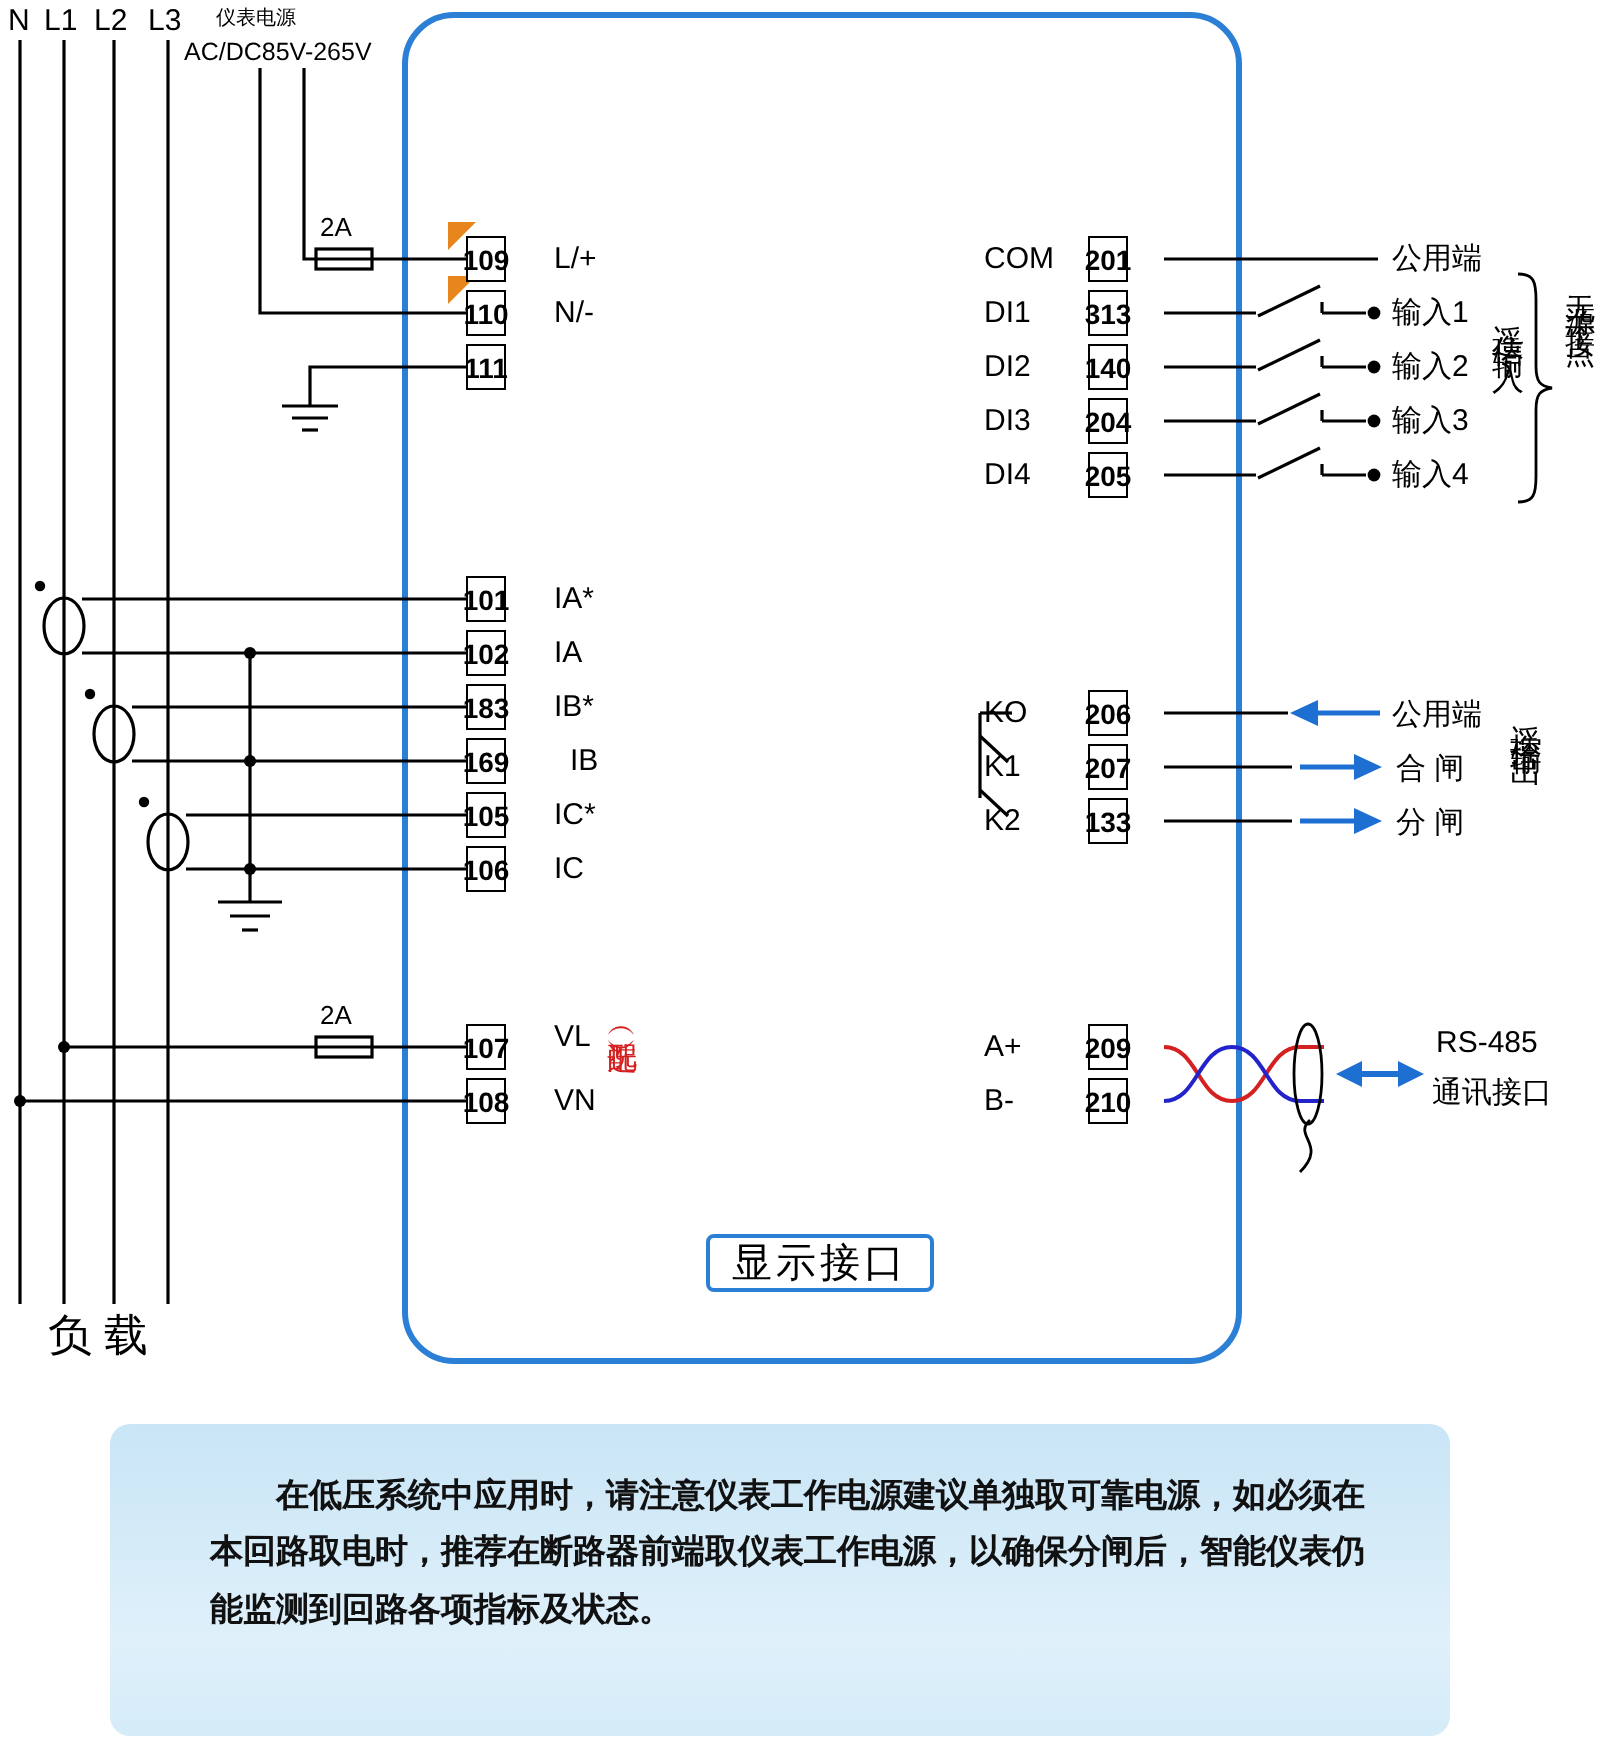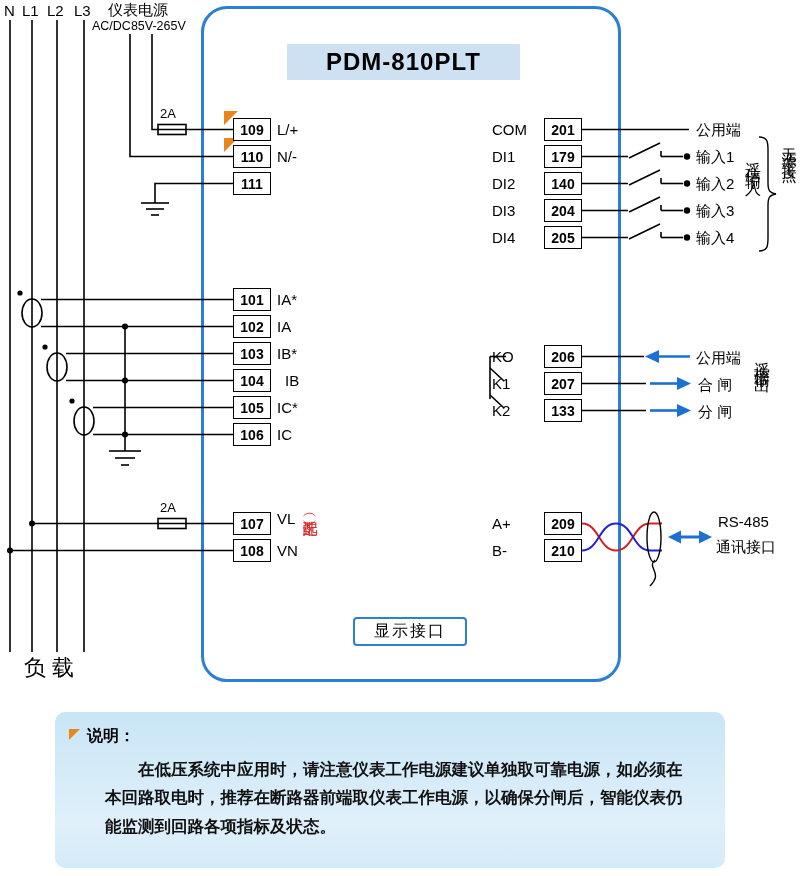--- a/index.html
+++ b/index.html
@@ -17,38 +17,38 @@
   }
   .wires { position:absolute; left:0; top:0; }
 
   .title-box {
     position:absolute; left:287px; top:44px; width:233px; height:36px;
     background:#cde1f3; display:flex; align-items:center; justify-content:center;
     font-size:24px; font-weight:700; letter-spacing:1px;
   }
 
   .term {
-    position:absolute; width:38px; height:23px;
+    position:absolute; width:20px; height:23px;
     border:1.6px solid #000; background:#fff;
     font-size:14px; font-weight:600;
     display:flex; align-items:center; justify-content:center;
   }
 
   .lbl { position:absolute; font-size:15px; line-height:18px; white-space:nowrap; }
   .lbl.r { width:46px; text-align:left; }
   .lbl.small { font-size:12.5px; }
 
   .vtext { position:absolute; writing-mode:vertical-rl; white-space:nowrap; }
   .optional { color:#d42020; font-size:15px; letter-spacing:1px; }
 
   .display-port {
     position:absolute; left:353px; top:617px; width:114px; height:29px;
     border:2px solid #2b7fd4; border-radius:4px; background:#fff;
     display:flex; align-items:center; justify-content:center;
-    font-size:16px; letter-spacing:2px;
+    font-size:20px; letter-spacing:2px;
   }
 
   .load-label { position:absolute; left:24px; top:653px; font-size:22px; letter-spacing:6px; }
 
   .note-box {
     position:absolute; left:55px; top:712px; width:670px; height:156px;
     border-radius:10px;
     background:linear-gradient(180deg,#c9e5f6 0%,#dff0fa 70%,#d4ebf8 100%);
     padding:14px 26px 0 14px;
   }
@@ -174,61 +174,58 @@
       <line x1="650" y1="410.5" x2="680" y2="410.5" stroke="#1d6fd1" stroke-width="2.6"></line>
       <polygon points="691,410.5 677,404 677,417" fill="#1d6fd1"></polygon>
       <line x1="678" y1="537" x2="702" y2="537" stroke="#1d6fd1" stroke-width="3"></line>
       <polygon points="668,537 681,530.5 681,543.5" fill="#1d6fd1"></polygon>
       <polygon points="712,537 699,530.5 699,543.5" fill="#1d6fd1"></polygon>
     </g>
 
     <path d="M759,137 C767,137 768,141 768,150 L768,183 C768,191 770,193 776,194 C770,195 768,197 768,205 L768,238 C768,247 767,251 759,251" stroke="#000" stroke-width="1.4" fill="none"></path>
   </svg>
 
-  <div class="title-box">
-    <span>PDM-810PLT</span>
-  </div>
 
   <div class="lbl" style="left:4px;top:2px">N</div>
   <div class="lbl" style="left:22px;top:2px">L1</div>
   <div class="lbl" style="left:47px;top:2px">L2</div>
   <div class="lbl" style="left:74px;top:2px">L3</div>
 
-  <div class="lbl" style="left:108px;top:1px;font-size:15px">仪表电源</div>
+  <div class="lbl" style="left:108px;top:1px;font-size:10px">仪表电源</div>
   <div class="lbl small" style="left:92px;top:17px">AC/DC85V-265V</div>
 
   <div class="lbl" style="left:160px;top:105px;font-size:13px">2A</div>
   <div class="lbl" style="left:160px;top:499px;font-size:13px">2A</div>
 
   <div class="term" style="left:233px;top:118px">109</div>
   <div class="term" style="left:233px;top:145px">110</div>
   <div class="term" style="left:233px;top:172px">111</div>
   <div class="term" style="left:233px;top:288px">101</div>
   <div class="term" style="left:233px;top:315px">102</div>
-  <div class="term" style="left:233px;top:342px">103</div>
-  <div class="term" style="left:233px;top:369px">104</div>
+  <div class="term" style="left:233px;top:342px">183</div>
+  <div class="term" style="left:233px;top:369px">169</div>
   <div class="term" style="left:233px;top:396px">105</div>
   <div class="term" style="left:233px;top:423px">106</div>
   <div class="term" style="left:233px;top:512px">107</div>
   <div class="term" style="left:233px;top:539px">108</div>
 
   <div class="lbl" style="left:277px;top:121px">L/+</div>
   <div class="lbl" style="left:277px;top:148px">N/-</div>
   <div class="lbl" style="left:277px;top:291px">IA*</div>
   <div class="lbl" style="left:277px;top:318px">IA</div>
   <div class="lbl" style="left:277px;top:345px">IB*</div>
   <div class="lbl" style="left:285px;top:372px">IB</div>
   <div class="lbl" style="left:277px;top:399px">IC*</div>
   <div class="lbl" style="left:277px;top:426px">IC</div>
   <div class="lbl" style="left:277px;top:510px">VL</div>
   <div class="lbl" style="left:277px;top:542px">VN</div>
   <div class="vtext optional" style="left:300px;top:508px">（选配）</div>
 
   <div class="term" style="left:544px;top:118px">201</div>
-  <div class="term" style="left:544px;top:145px">179</div>
+  <div class="term" style="left:544px;top:145px">313</div>
   <div class="term" style="left:544px;top:172px">140</div>
   <div class="term" style="left:544px;top:199px">204</div>
   <div class="term" style="left:544px;top:226px">205</div>
 
   <div class="term" style="left:544px;top:345px">206</div>
   <div class="term" style="left:544px;top:372px">207</div>
   <div class="term" style="left:544px;top:399px">133</div>
 
   <div class="term" style="left:544px;top:512px">209</div>
   <div class="term" style="left:544px;top:539px">210</div>
@@ -260,20 +257,16 @@
   <div class="lbl" style="left:718px;top:513px">RS-485</div>
   <div class="lbl" style="left:716px;top:538px">通讯接口</div>
 
   <div class="display-port">
     <span>显示接口</span>
   </div>
 
   <div class="load-label">负载</div>
 
   <div class="note-box">
-    <div class="note-head">
-      <span class="wedge"></span>
-      <span>说明：</span>
-    </div>
     <p class="note-body">在低压系统中应用时，请注意仪表工作电源建议单独取可靠电源，如必须在本回路取电时，推荐在断路器前端取仪表工作电源，以确保分闸后，智能仪表仍能监测到回路各项指标及状态。</p>
   </div>
 
 </div>
 
 </body></html>

